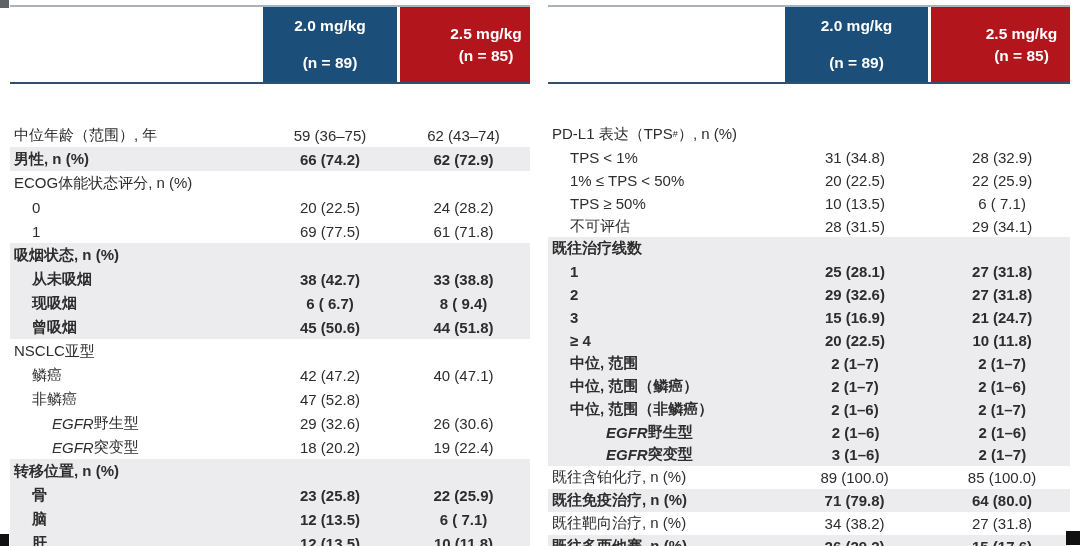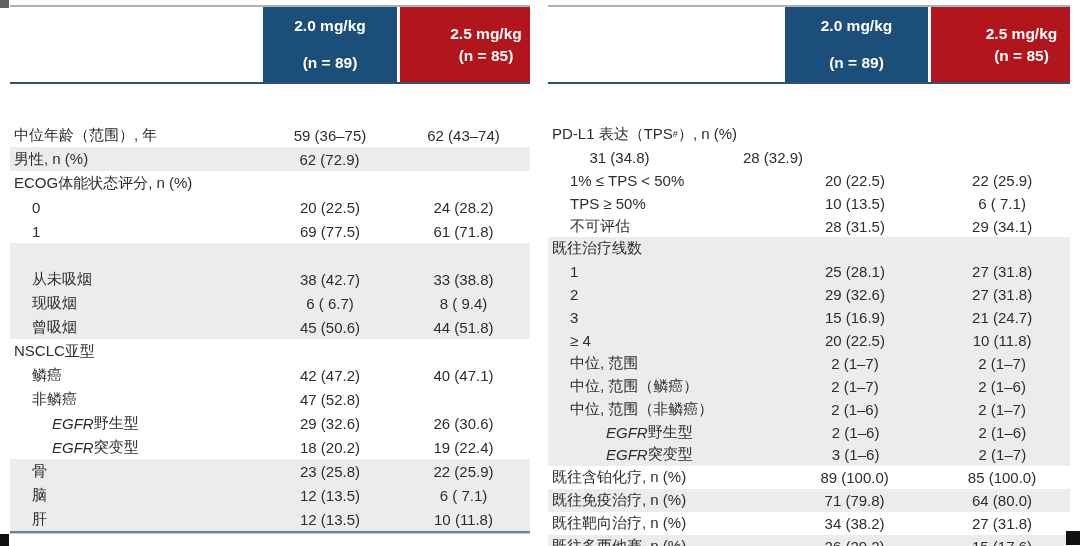--- a/index.html
+++ b/index.html
@@ -22,21 +22,21 @@
   .colhead{
     display:flex;flex-direction:column;align-items:center;justify-content:center;
     color:#ffffff;font-weight:bold;font-size:15.5px;line-height:1.4;box-sizing:border-box;
   }
   .colhead.blue{background:var(--blue,#1b4e79);gap:15px;}
   .colhead.red{background:var(--red,#b2151b);border-left:3px solid #ffffff;padding-left:42px;}
   .tbody{display:block;margin-top:39px;}
   .row{display:flex;align-items:stretch;}
   #left-table .row{height:24px;}
   #right-table .row{height:22.9px;gap:11px;}
-  .row.band{background:var(--band,#ececee);}
+  .row.band{background:var(--band,#ececee);font-weight:bold;}
   .cell{display:flex;align-items:center;font-size:15px;box-sizing:border-box;}
   .cell.label{justify-content:flex-start;white-space:nowrap;}
   .cell.val{justify-content:center;white-space:pre;}
   .ind0{padding-left:4px;}
   .ind1{padding-left:22px;}
   .ind2{padding-left:42px;}
   .ind3{padding-left:58px;}
   .cell.label i{font-style:italic;}
   .cell.label sup{font-size:9px;line-height:0;vertical-align:super;}
   .artifact{position:absolute;}
@@ -64,20 +64,21 @@
         <div class="cell label label-col ind0">
           <span>中位年龄（范围）, 年</span>
         </div>
         <div class="cell val val-col">59 (36–75)</div>
         <div class="cell val val-col2">62 (43–74)</div>
       </div>
       <div class="row band">
         <div class="cell label label-col ind0">
           <span>男性, n (%)</span>
         </div>
+        <div class="cell val val-col">66 (74.2)</div>
         <div class="cell val val-col2">62 (72.9)</div>
       </div>
       <div class="row">
         <div class="cell label label-col ind0">
           <span>ECOG体能状态评分, n (%)</span>
         </div>
         <div class="cell val val-col"></div>
         <div class="cell val val-col2"></div>
       </div>
       <div class="row">
@@ -88,20 +89,23 @@
         <div class="cell val val-col2">24 (28.2)</div>
       </div>
       <div class="row">
         <div class="cell label label-col ind1">
           <span>1</span>
         </div>
         <div class="cell val val-col">69 (77.5)</div>
         <div class="cell val val-col2">61 (71.8)</div>
       </div>
       <div class="row band">
+        <div class="cell label label-col ind0">
+          <span>吸烟状态, n (%)</span>
+        </div>
         <div class="cell val val-col"></div>
         <div class="cell val val-col2"></div>
       </div>
       <div class="row band">
         <div class="cell label label-col ind1">
           <span>从未吸烟</span>
         </div>
         <div class="cell val val-col">38 (42.7)</div>
         <div class="cell val val-col2">33 (38.8)</div>
       </div>
@@ -147,20 +151,27 @@
         <div class="cell val val-col">29 (32.6)</div>
         <div class="cell val val-col2">26 (30.6)</div>
       </div>
       <div class="row">
         <div class="cell label label-col ind2">
           <i>EGFR </i>
           <span>突变型</span>
         </div>
         <div class="cell val val-col">18 (20.2)</div>
         <div class="cell val val-col2">19 (22.4)</div>
+      </div>
+      <div class="row band">
+        <div class="cell label label-col ind0">
+          <span>转移位置, n (%)</span>
+        </div>
+        <div class="cell val val-col"></div>
+        <div class="cell val val-col2"></div>
       </div>
       <div class="row band">
         <div class="cell label label-col ind1">
           <span>骨</span>
         </div>
         <div class="cell val val-col">23 (25.8)</div>
         <div class="cell val val-col2">22 (25.9)</div>
       </div>
       <div class="row band">
         <div class="cell label label-col ind1">
@@ -195,20 +206,23 @@
       <div class="row">
         <div class="cell label label-col ind0">
           <span>PD-L1 表达（TPS</span>
           <sup>#</sup>
           <span>）, n (%)</span>
         </div>
         <div class="cell val val-col"></div>
         <div class="cell val val-col2"></div>
       </div>
       <div class="row">
+        <div class="cell label label-col ind1">
+          <span>TPS &lt; 1%</span>
+        </div>
         <div class="cell val val-col">31 (34.8)</div>
         <div class="cell val val-col2">28 (32.9)</div>
       </div>
       <div class="row">
         <div class="cell label label-col ind1">
           <span>1% ≤ TPS &lt; 50%</span>
         </div>
         <div class="cell val val-col">20 (22.5)</div>
         <div class="cell val val-col2">22 (25.9)</div>
       </div>

